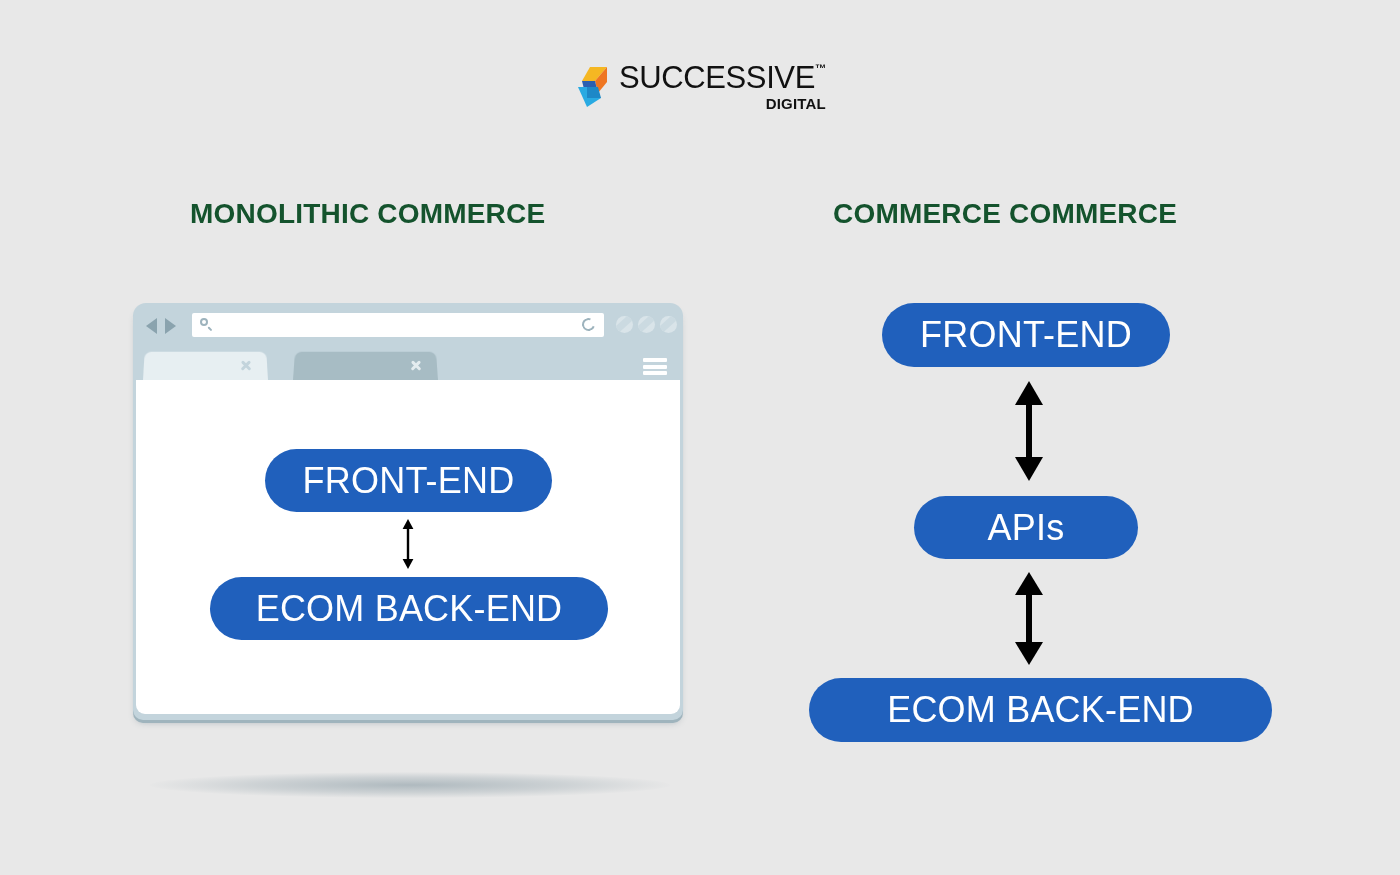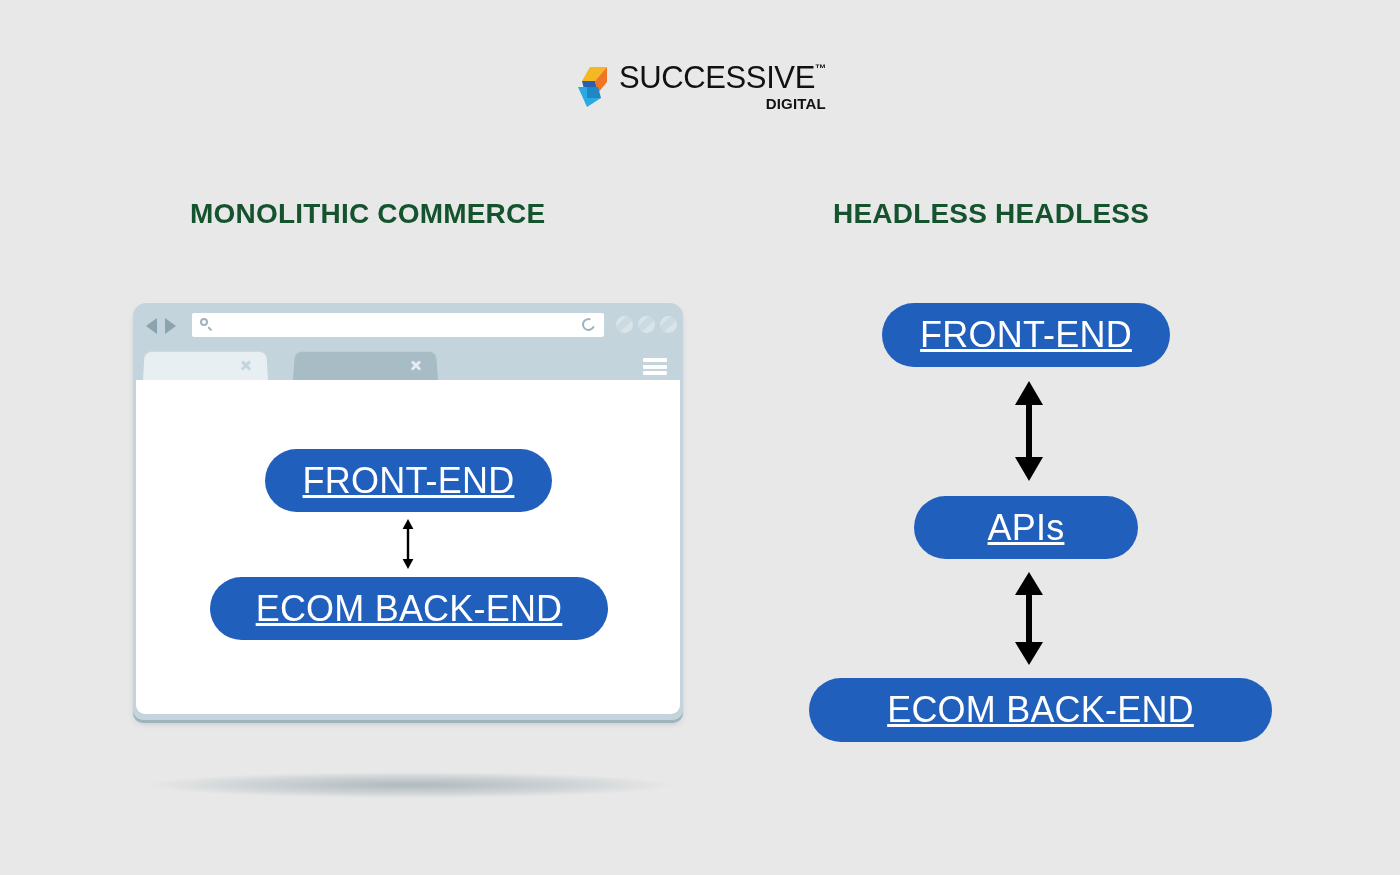--- a/index.html
+++ b/index.html
@@ -262,21 +262,20 @@
     border-radius: 999px;
     display: flex;
     align-items: center;
     justify-content: center;
     color: #ffffff;
     font-family: "Liberation Sans", sans-serif;
     font-weight: 400;
     letter-spacing: 0.2px;
     white-space: nowrap;
     box-sizing: border-box;
-    text-decoration: underline;
   }
 
   
   #pill-mono-frontend {
     left: 265px; top: 449px;
     width: 287px; height: 63px;
     font-size: 36px;
   }
   #pill-mono-backend {
     left: 210px; top: 577px;
@@ -335,21 +334,21 @@
       <div class="logo-name-row">
         <div class="logo-name">SUCCESSIVE</div>
         <div class="logo-tm">™</div>
       </div>
       <div class="logo-sub">DIGITAL</div>
     </div>
   </div>
 </div>
 
 <div class="col-heading" id="heading-monolithic">MONOLITHIC COMMERCE</div>
-<div class="col-heading" id="heading-headless">HEADLESS HEADLESS</div>
+<div class="col-heading" id="heading-headless">COMMERCE COMMERCE</div>
 
 <div id="browser-window">
 
   <div id="browser-toolbar">
     <div id="nav-back-icon"></div>
     <div id="nav-forward-icon"></div>
 
     <div id="address-bar">
       <div id="address-search-icon">
         <span class="lens"></span>

